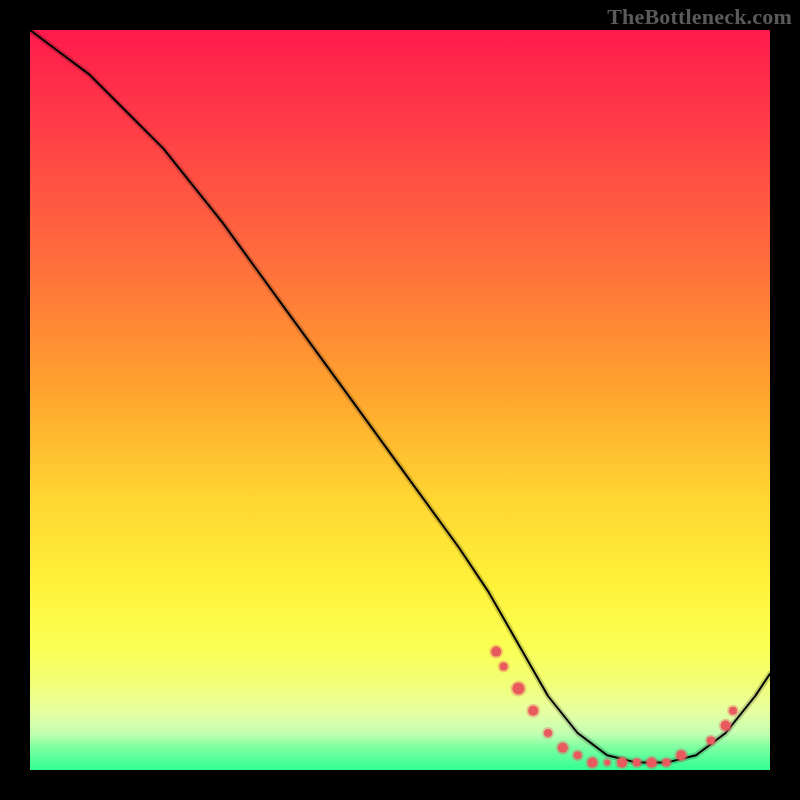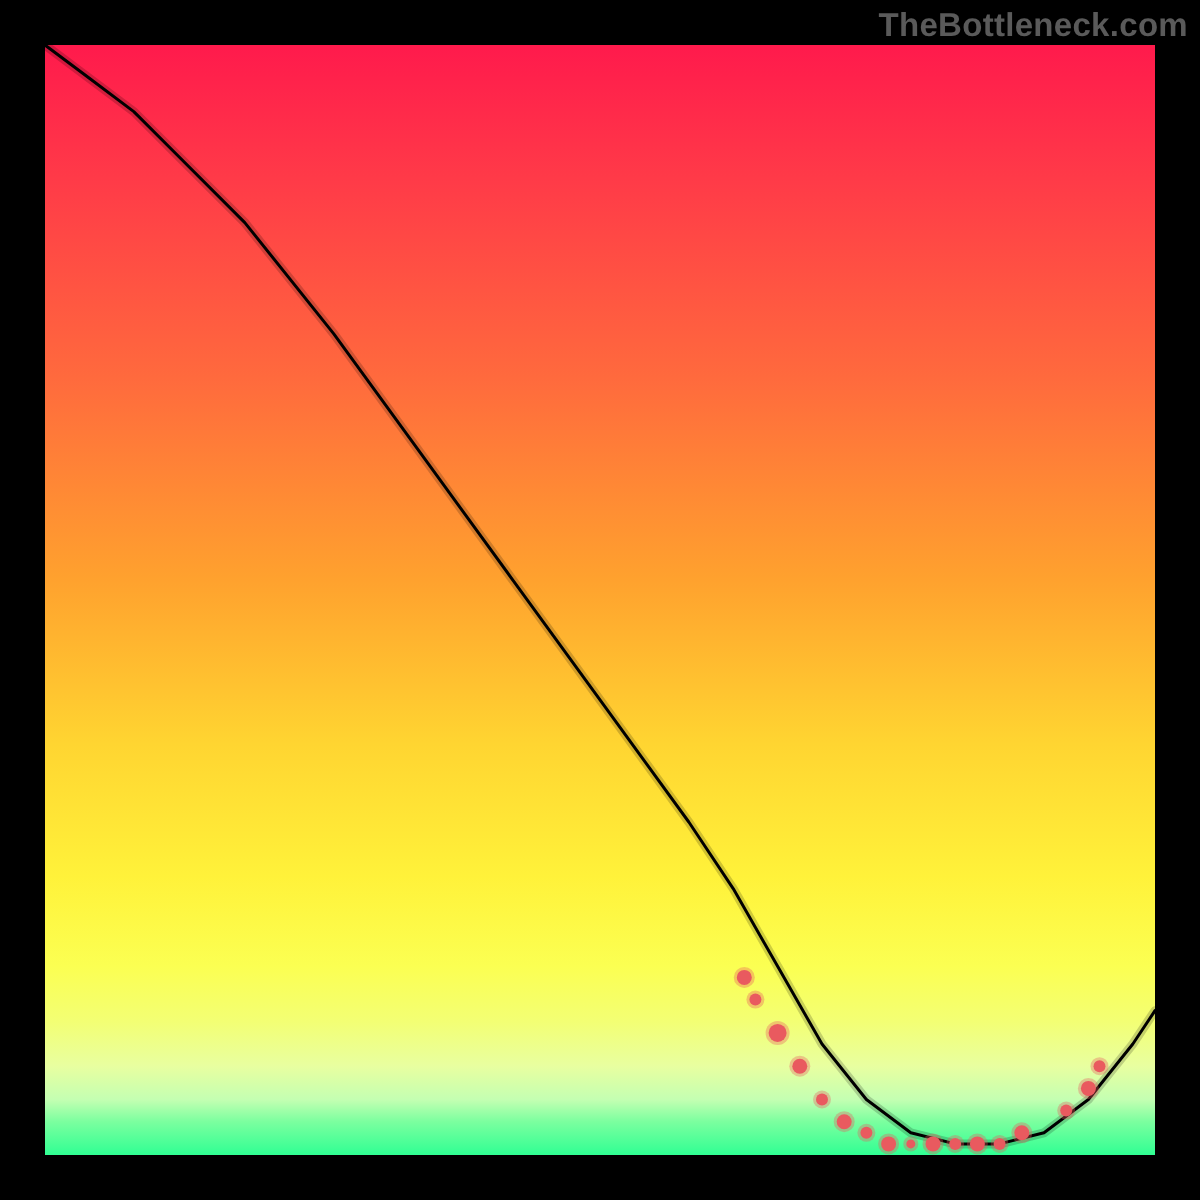--- a/index.html
+++ b/index.html
@@ -2,21 +2,21 @@
 <html><head>
 <meta charset="utf-8">
 <style>
   * { margin: 0; padding: 0; box-sizing: border-box; }
   html, body { width: 800px; height: 800px; background: #000; overflow: hidden; }
   .container { position: relative; width: 800px; height: 800px; background: #000; }
   .watermark {
     position: absolute;
     top: 4px;
     right: 8px;
-    font-family: Liberation Sans, sans-serif;
+    font-family: Liberation Serif, serif;
     font-size: 22px;
     font-weight: 600;
     color: #5a5a5a;
     letter-spacing: 0.2px;
   }
   .plot {
     position: absolute;
     left: 30px;
     top: 30px;
     width: 740px;

